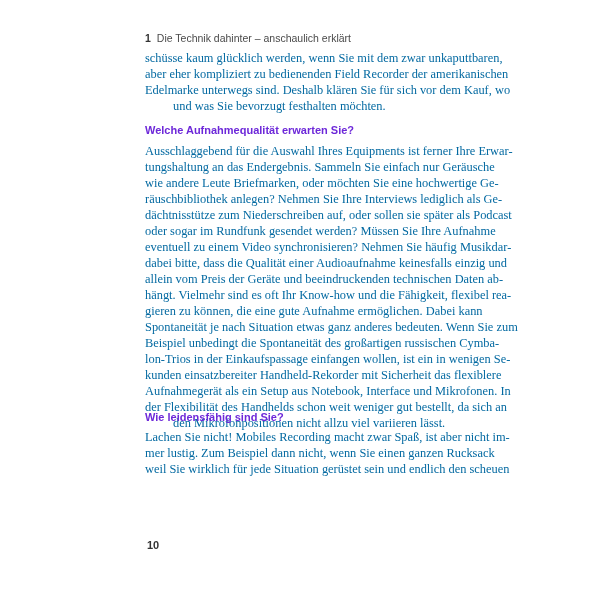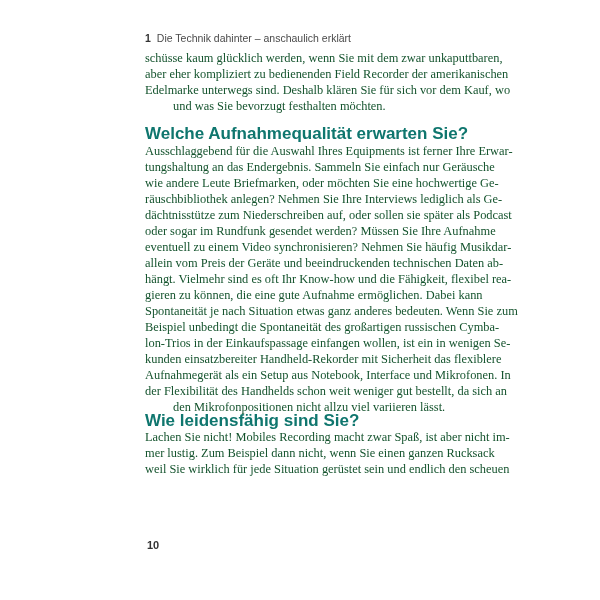--- a/index.html
+++ b/index.html
@@ -35,41 +35,41 @@
       color: #333;
       margin-right: 6px;
     }
     .para {
       position: absolute;
       left: 0;
       width: 318px;
       font-family: "Liberation Serif", serif;
       font-size: 12.4px;
       line-height: 16px;
-      color: #14532d;
+      color: #0369a1;
       margin: 0;
     }
     .para .line {
       display: block;
       text-align: justify;
       text-align-last: justify;
       white-space: nowrap;
       height: 16px;
     }
     .para .line.last {
       text-align-last: left;
       margin-left: 28px;
     }
     .heading {
       position: absolute;
       left: 0;
       font-family: "Liberation Sans", sans-serif;
       font-weight: bold;
-      font-size: 17px;
-      color: #0f766e;
+      font-size: 11px;
+      color: #6d28d9;
       margin: 0;
       white-space: nowrap;
     }
     .folio {
       position: absolute;
       left: 2px;
       top: 539px;
       font-family: "Liberation Sans", sans-serif;
       font-weight: bold;
       font-size: 11px;
@@ -95,20 +95,21 @@
 
   <h2 class="heading" style="top:124px">Welche Aufnahmequalität erwarten Sie?</h2>
   <p class="para" style="top:143px">
       <span class="line">Ausschlaggebend für die Auswahl Ihres Equipments ist ferner Ihre Erwar-</span>
       <span class="line">tungshaltung an das Endergebnis. Sammeln Sie einfach nur Geräusche</span>
       <span class="line">wie andere Leute Briefmarken, oder möchten Sie eine hochwertige Ge-</span>
       <span class="line">räuschbibliothek anlegen? Nehmen Sie Ihre Interviews lediglich als Ge-</span>
       <span class="line">dächtnisstütze zum Niederschreiben auf, oder sollen sie später als Podcast</span>
       <span class="line">oder sogar im Rundfunk gesendet werden? Müssen Sie Ihre Aufnahme</span>
       <span class="line">eventuell zu einem Video synchronisieren? Nehmen Sie häufig Musikdar-</span>
+      <span class="line">dabei bitte, dass die Qualität einer Audioaufnahme keinesfalls einzig und</span>
       <span class="line">allein vom Preis der Geräte und beeindruckenden technischen Daten ab-</span>
       <span class="line">hängt. Vielmehr sind es oft Ihr Know-how und die Fähigkeit, flexibel rea-</span>
       <span class="line">gieren zu können, die eine gute Aufnahme ermöglichen. Dabei kann</span>
       <span class="line">Spontaneität je nach Situation etwas ganz anderes bedeuten. Wenn Sie zum</span>
       <span class="line">Beispiel unbedingt die Spontaneität des großartigen russischen Cymba-</span>
       <span class="line">lon-Trios in der Einkaufspassage einfangen wollen, ist ein in wenigen Se-</span>
       <span class="line">kunden einsatzbereiter Handheld-Rekorder mit Sicherheit das flexiblere</span>
       <span class="line">Aufnahmegerät als ein Setup aus Notebook, Interface und Mikrofonen. In</span>
       <span class="line">der Flexibilität des Handhelds schon weit weniger gut bestellt, da sich an</span>
       <span class="line last">den Mikrofonpositionen nicht allzu viel variieren lässt.</span>

